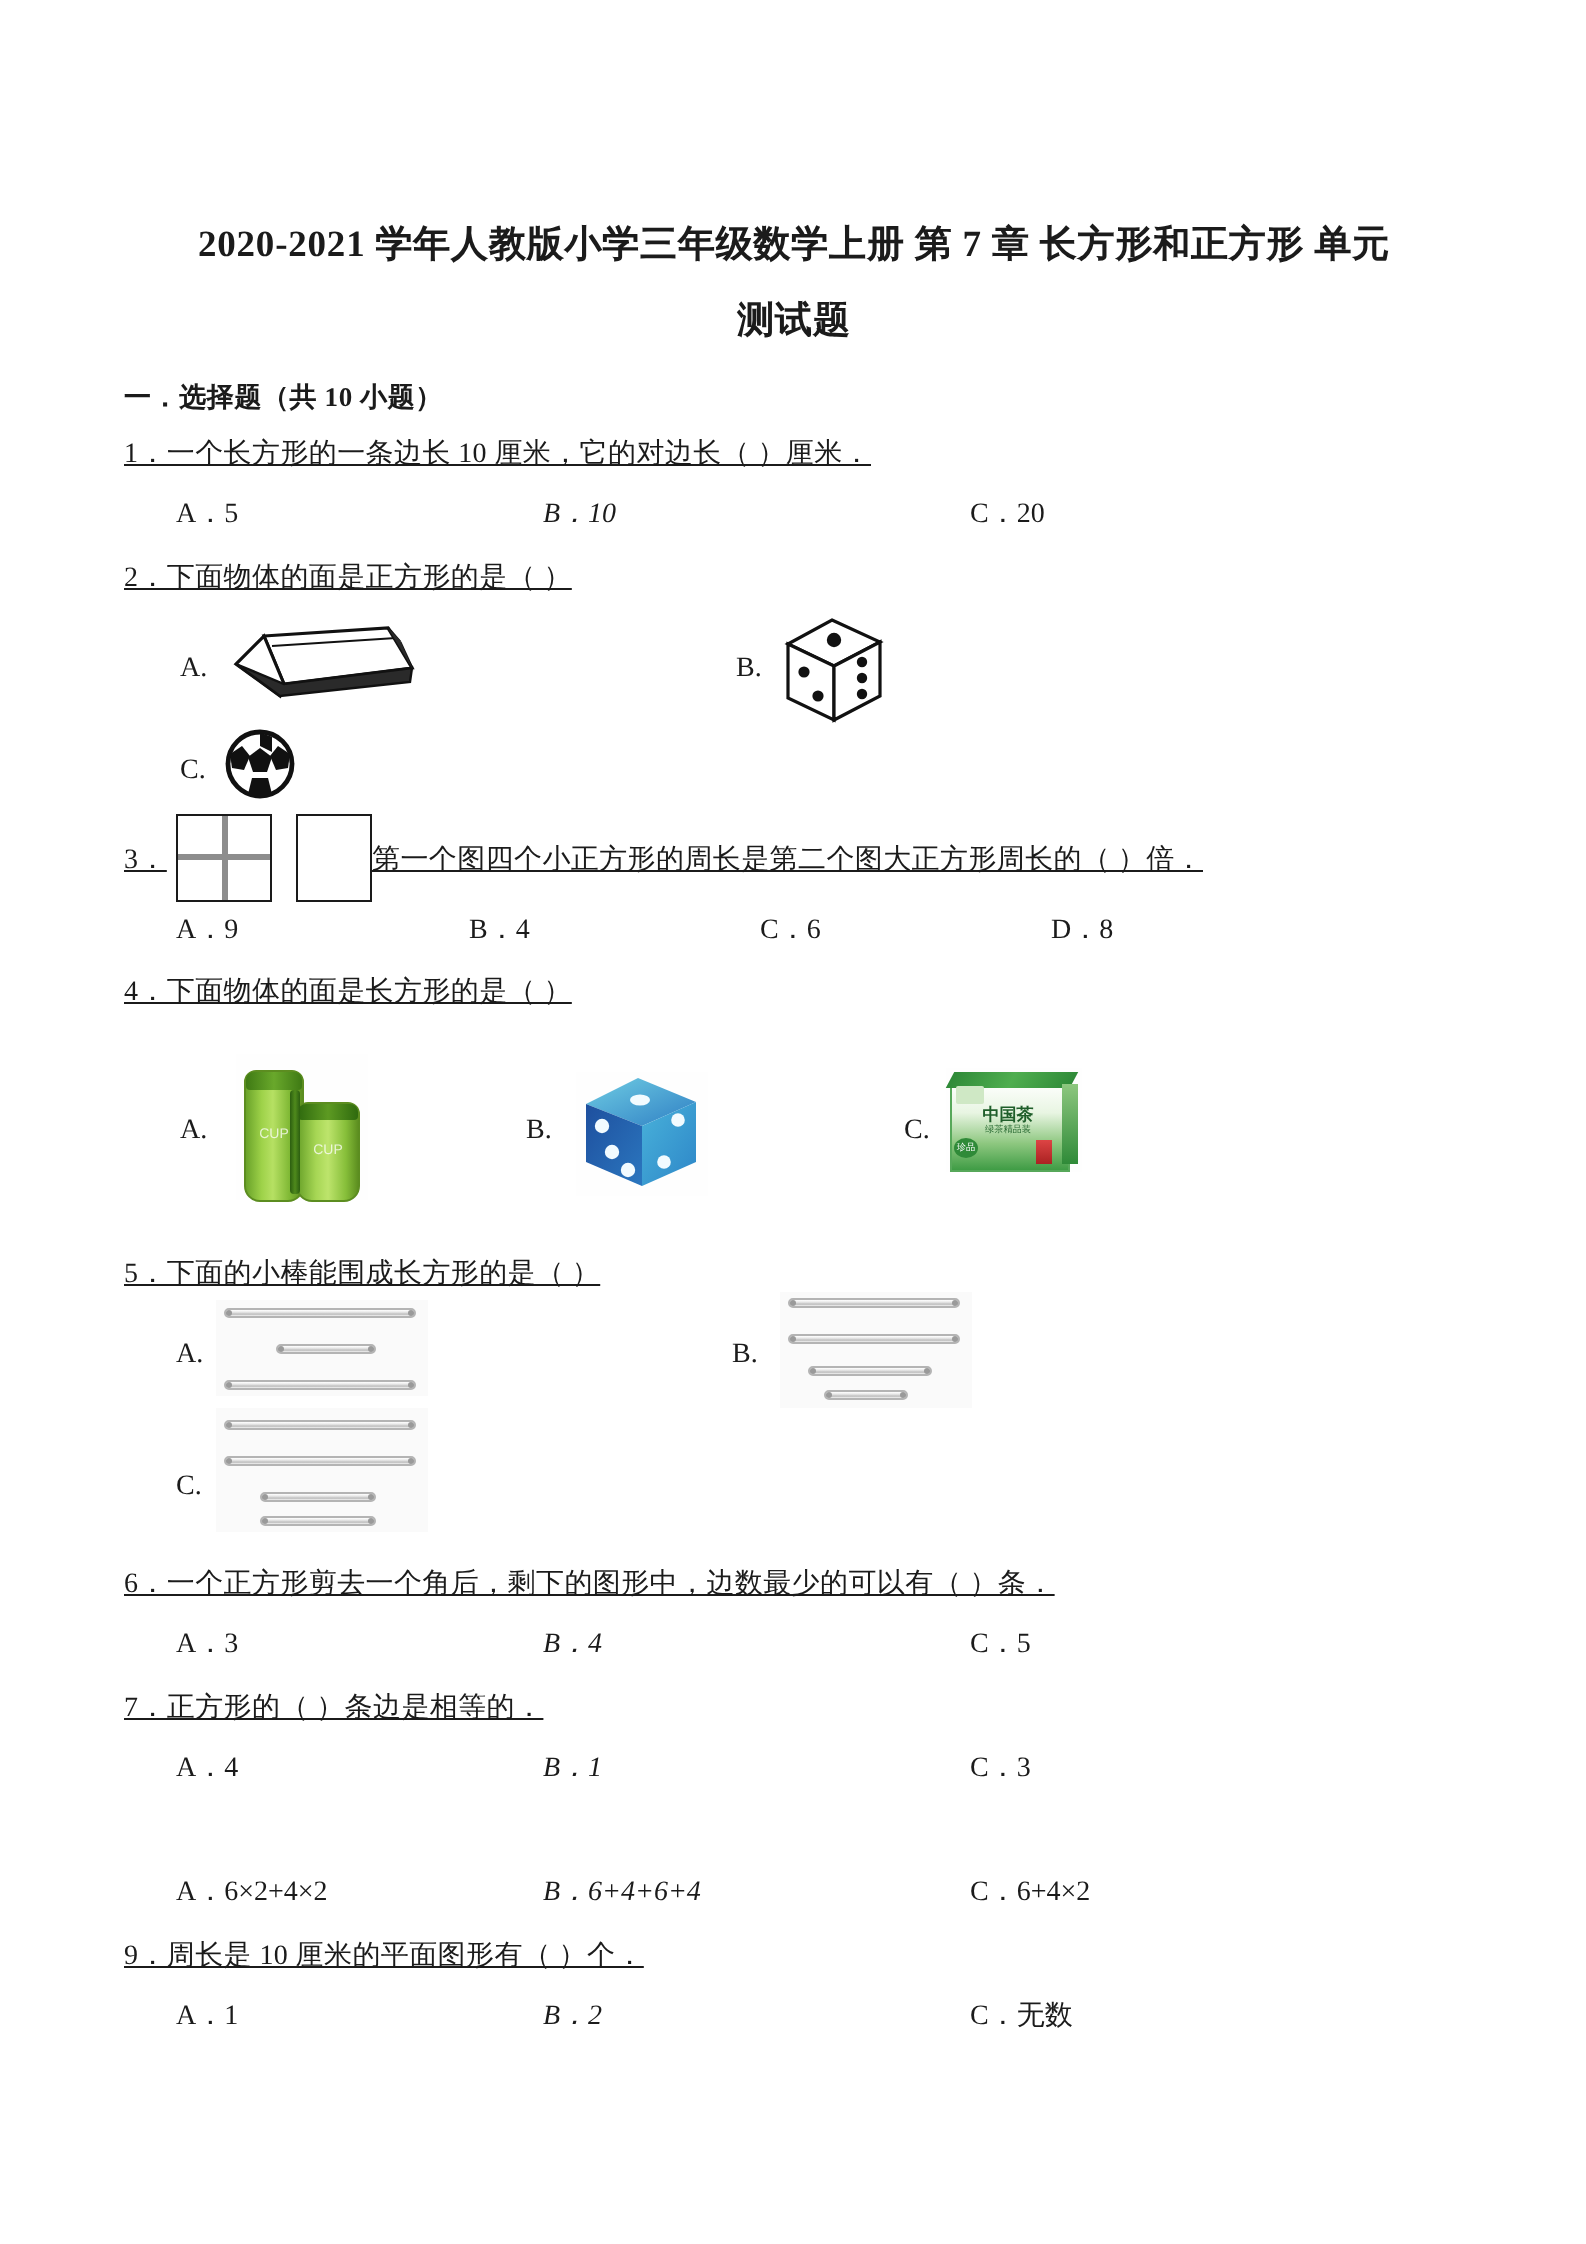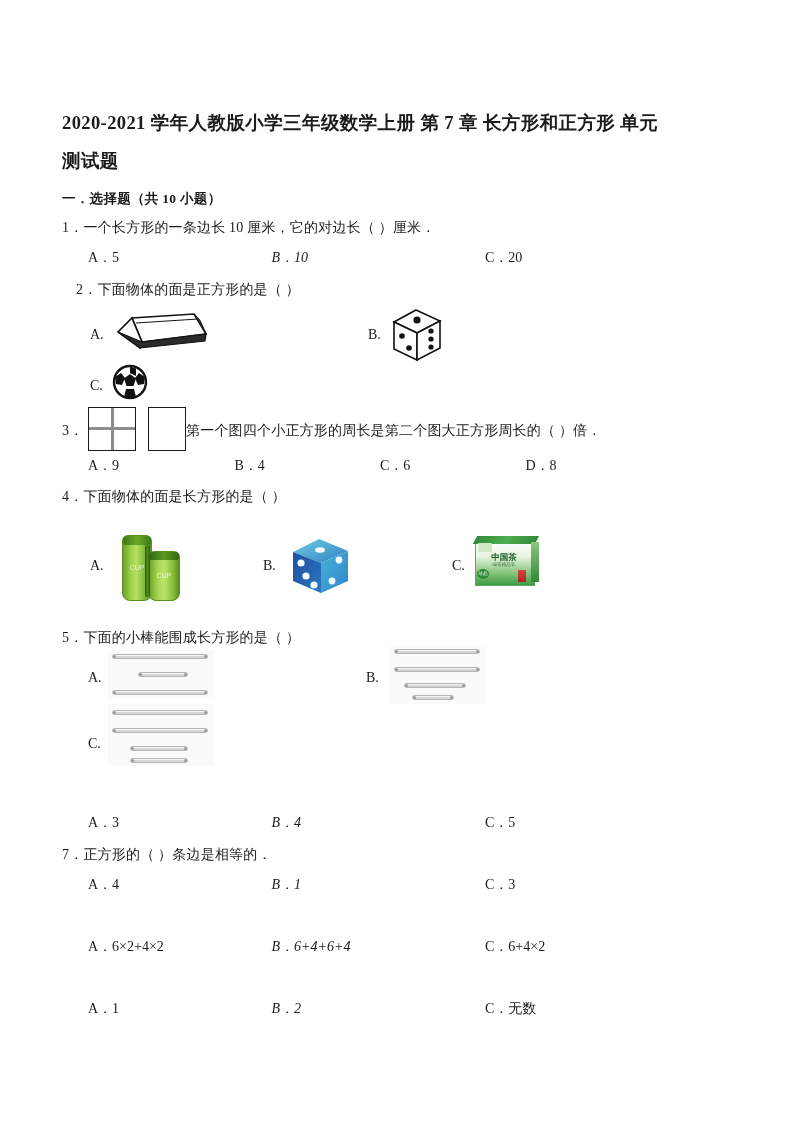--- a/index.html
+++ b/index.html
@@ -23,20 +23,21 @@
     height: 1122px;
     background: #fff;
   }
 
   
   .doc-title {
     position: absolute;
     left: 62px;
     top: 104px;
     width: 670px;
+    text-align: center;
     font-weight: bold;
     font-size: 18.5px;
     line-height: 38px;
     letter-spacing: 0.4px;
   }
   .doc-title .line2 { display: block; }
 
   
   .section-heading {
     position: absolute;
@@ -47,20 +48,21 @@
     letter-spacing: 0.3px;
   }
 
   
   .qstem {
     position: absolute;
     font-size: 14px;
     line-height: 20px;
     white-space: nowrap;
     letter-spacing: 0.2px;
+    text-decoration: underline;
   }
   .opts {
     position: absolute;
     font-size: 14px;
     line-height: 20px;
     white-space: nowrap;
   }
   .opts span.opt {
     display: inline-block;
   }
@@ -172,21 +174,21 @@
 
   <div class="section-heading">一．选择题（共 10 小题）</div>
 
   <div class="qstem" style="left:62px; top:218px;">1．一个长方形的一条边长 10 厘米，它的对边长（      ）厘米．</div>
   <div class="opts w3" style="left:88px; top:248px;">
     <span class="opt o1">A．5</span>
     <span class="opt o2">B．10</span>
     <span class="opt o3">C．20</span>
   </div>
 
-  <div class="qstem" style="left:76px; top:280px;">2．下面物体的面是正方形的是（      ）</div>
+  <div class="qstem" style="left:62px; top:280px;">2．下面物体的面是正方形的是（      ）</div>
 
   <div class="pic-opt-label" style="left:90px; top:327px;">A.</div>
   <div class="book" style="left:112px; top:312px;">
     <svg width="96" height="40" viewBox="0 0 96 40">
       <polygon points="20,6 82,2 94,22 30,30" fill="#ffffff" stroke="#111" stroke-width="1.6"></polygon>
       <polygon points="20,6 30,30 28,36 6,20" fill="#ffffff" stroke="#111" stroke-width="1.6"></polygon>
       <polygon points="6,20 28,36 93,29 94,22 30,30" fill="#2a2a2a" stroke="#111" stroke-width="1.2"></polygon>
       <line x1="82" y1="2" x2="88" y2="9" stroke="#111" stroke-width="1.4"></line>
       <line x1="88" y1="9" x2="94" y2="22" stroke="#111" stroke-width="1.4"></line>
       <line x1="24" y1="11" x2="86" y2="7" stroke="#111" stroke-width="1"></line>
@@ -341,38 +343,40 @@
   </div>
 
   <div class="pic-opt-label" style="left:88px; top:736px;">C.</div>
   <div class="stickpanel" style="left:108px; top:704px; width:106px; height:62px;">
     <div class="stick" style="left:4px;  top:6px;  width:96px;"></div>
     <div class="stick" style="left:4px;  top:24px; width:96px;"></div>
     <div class="stick" style="left:22px; top:42px; width:58px;"></div>
     <div class="stick" style="left:22px; top:54px; width=58px; width:58px;"></div>
   </div>
 
+  <div class="qstem" style="left:62px; top:783px;">6．一个正方形剪去一个角后，剩下的图形中，边数最少的可以有（      ）条．</div>
   <div class="opts w3" style="left:88px; top:813px;">
     <span class="opt o1">A．3</span>
     <span class="opt o2">B．4</span>
     <span class="opt o3">C．5</span>
   </div>
 
   <div class="qstem" style="left:62px; top:845px;">7．正方形的（      ）条边是相等的．</div>
   <div class="opts w3" style="left:88px; top:875px;">
     <span class="opt o1">A．4</span>
     <span class="opt o2">B．1</span>
     <span class="opt o3">C．3</span>
   </div>
 
   <div class="opts w3" style="left:88px; top:937px;">
     <span class="opt o1">A．6×2+4×2</span>
     <span class="opt o2">B．6+4+6+4</span>
     <span class="opt o3">C．6+4×2</span>
   </div>
 
+  <div class="qstem" style="left:62px; top:969px;">9．周长是 10 厘米的平面图形有（      ）个．</div>
   <div class="opts w3" style="left:88px; top:999px;">
     <span class="opt o1">A．1</span>
     <span class="opt o2">B．2</span>
     <span class="opt o3">C．无数</span>
   </div>
 
 </div>
 
 </body></html>

